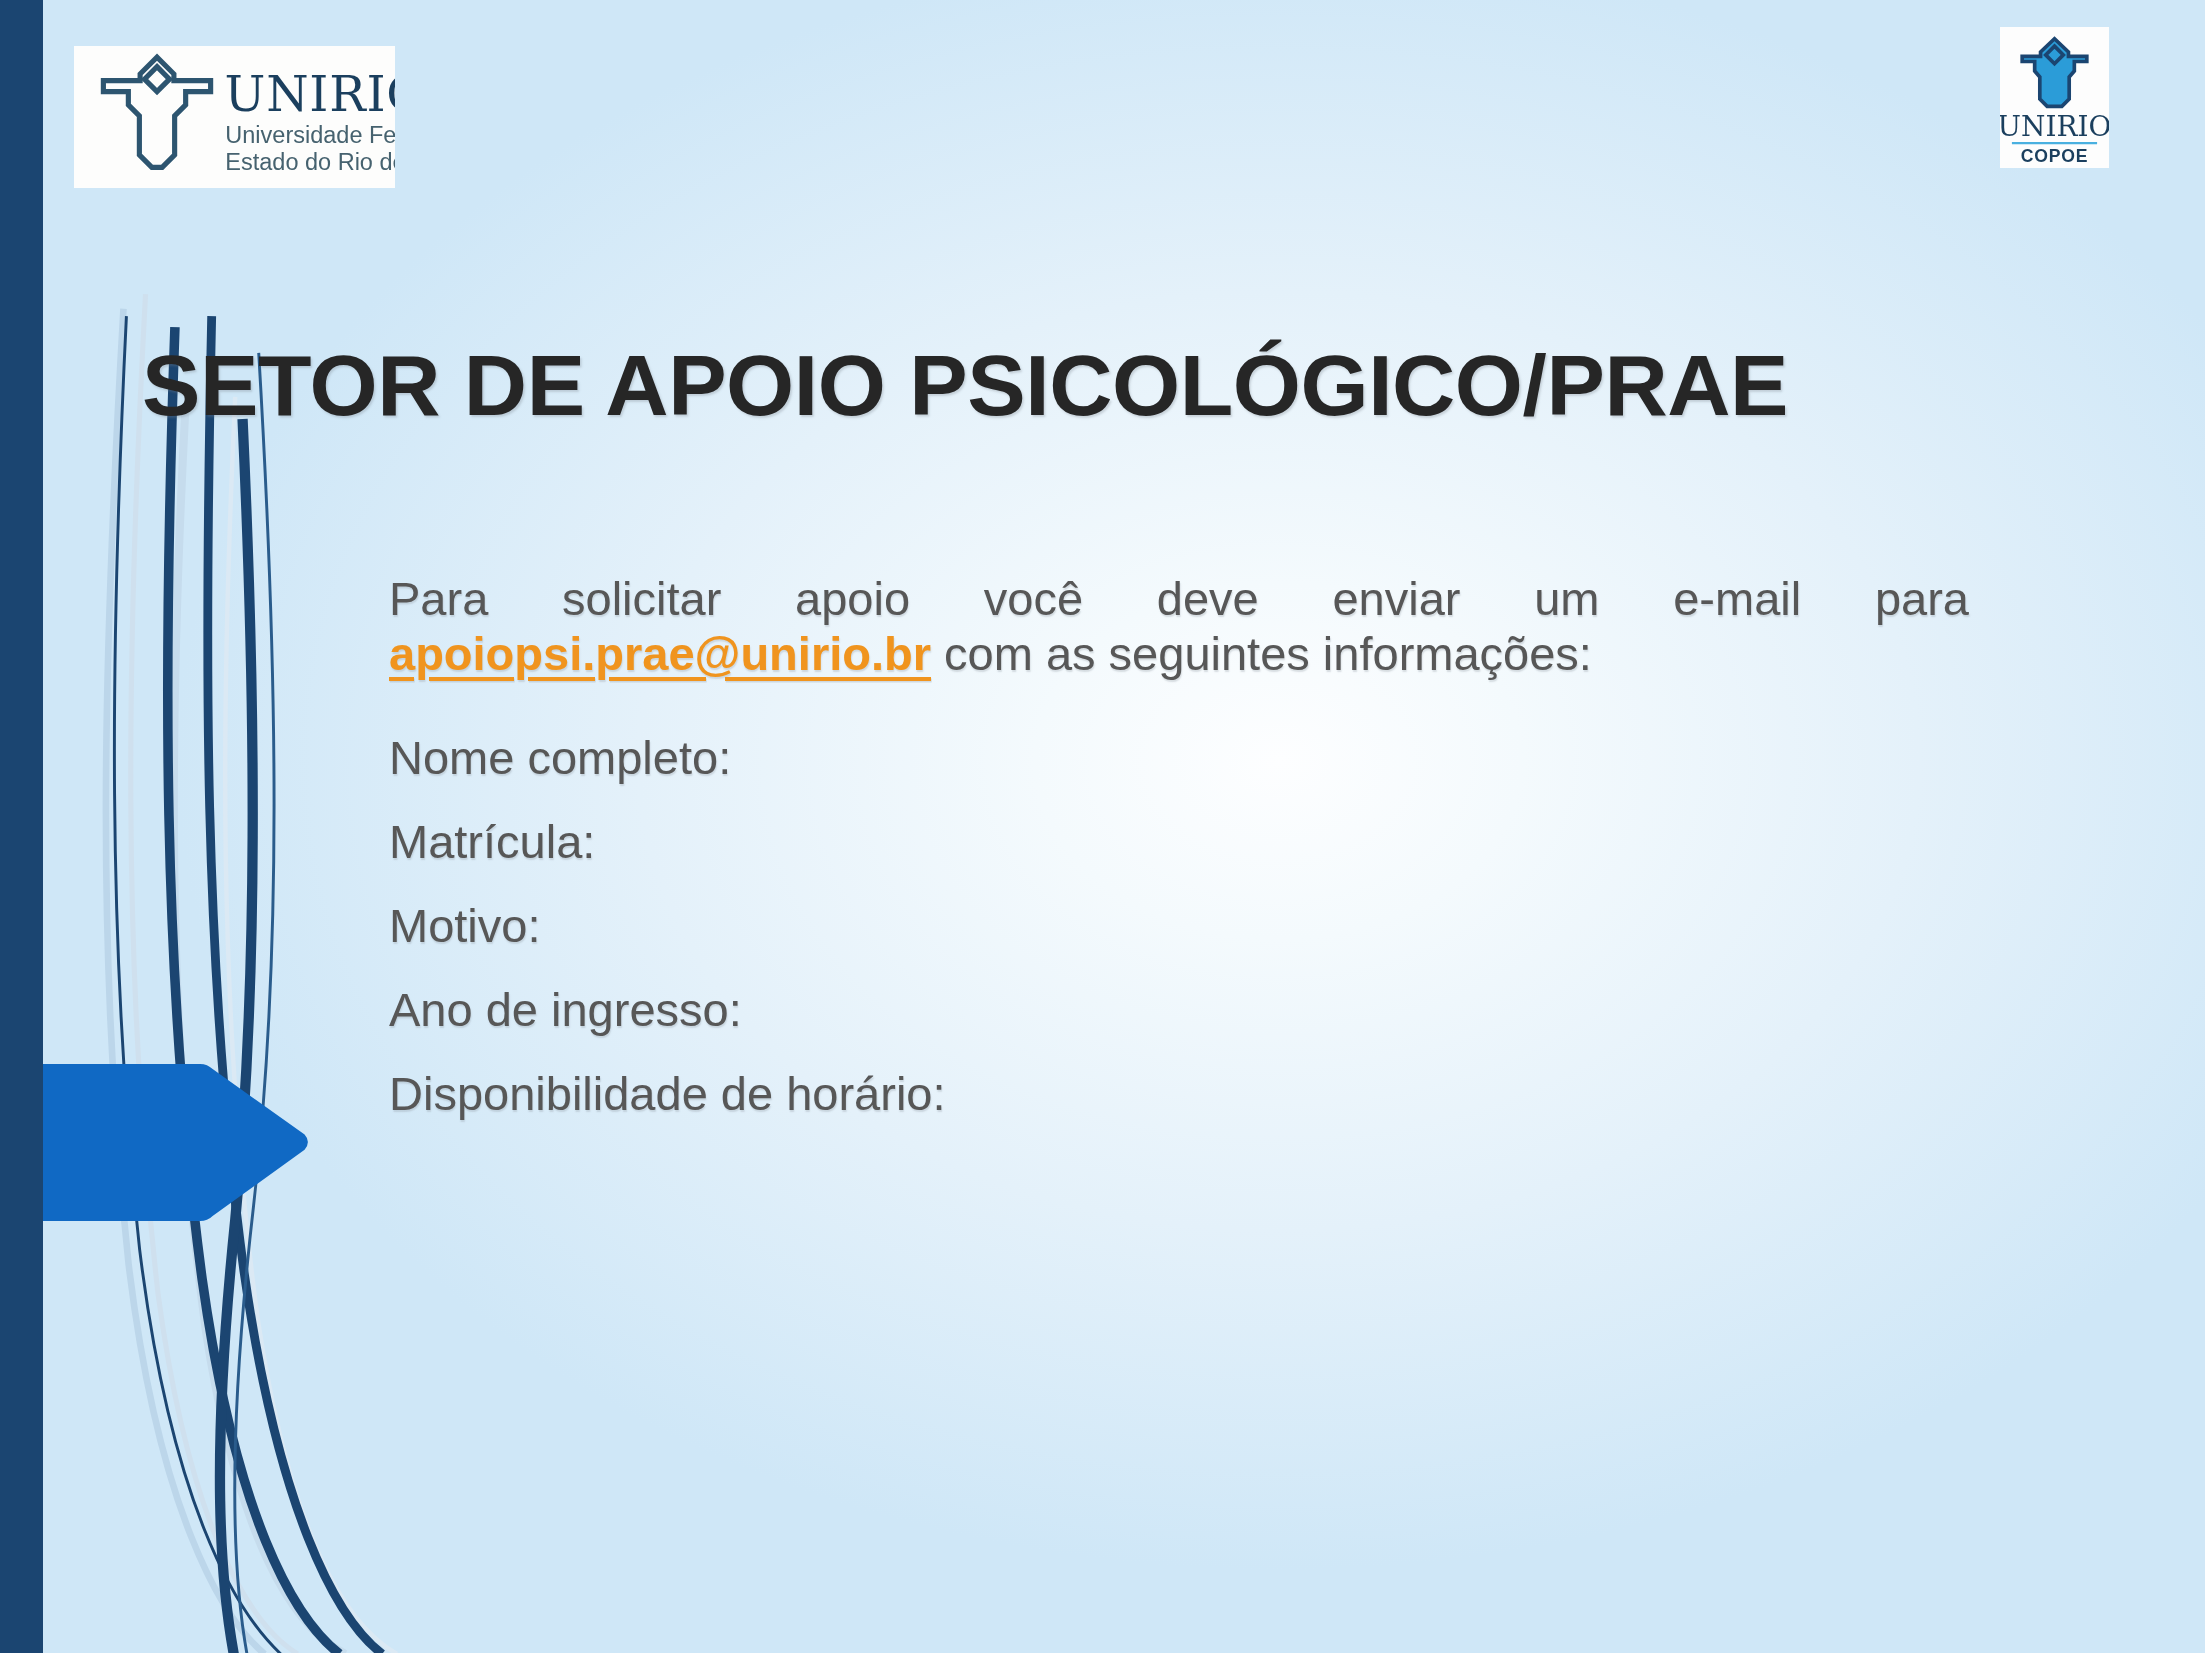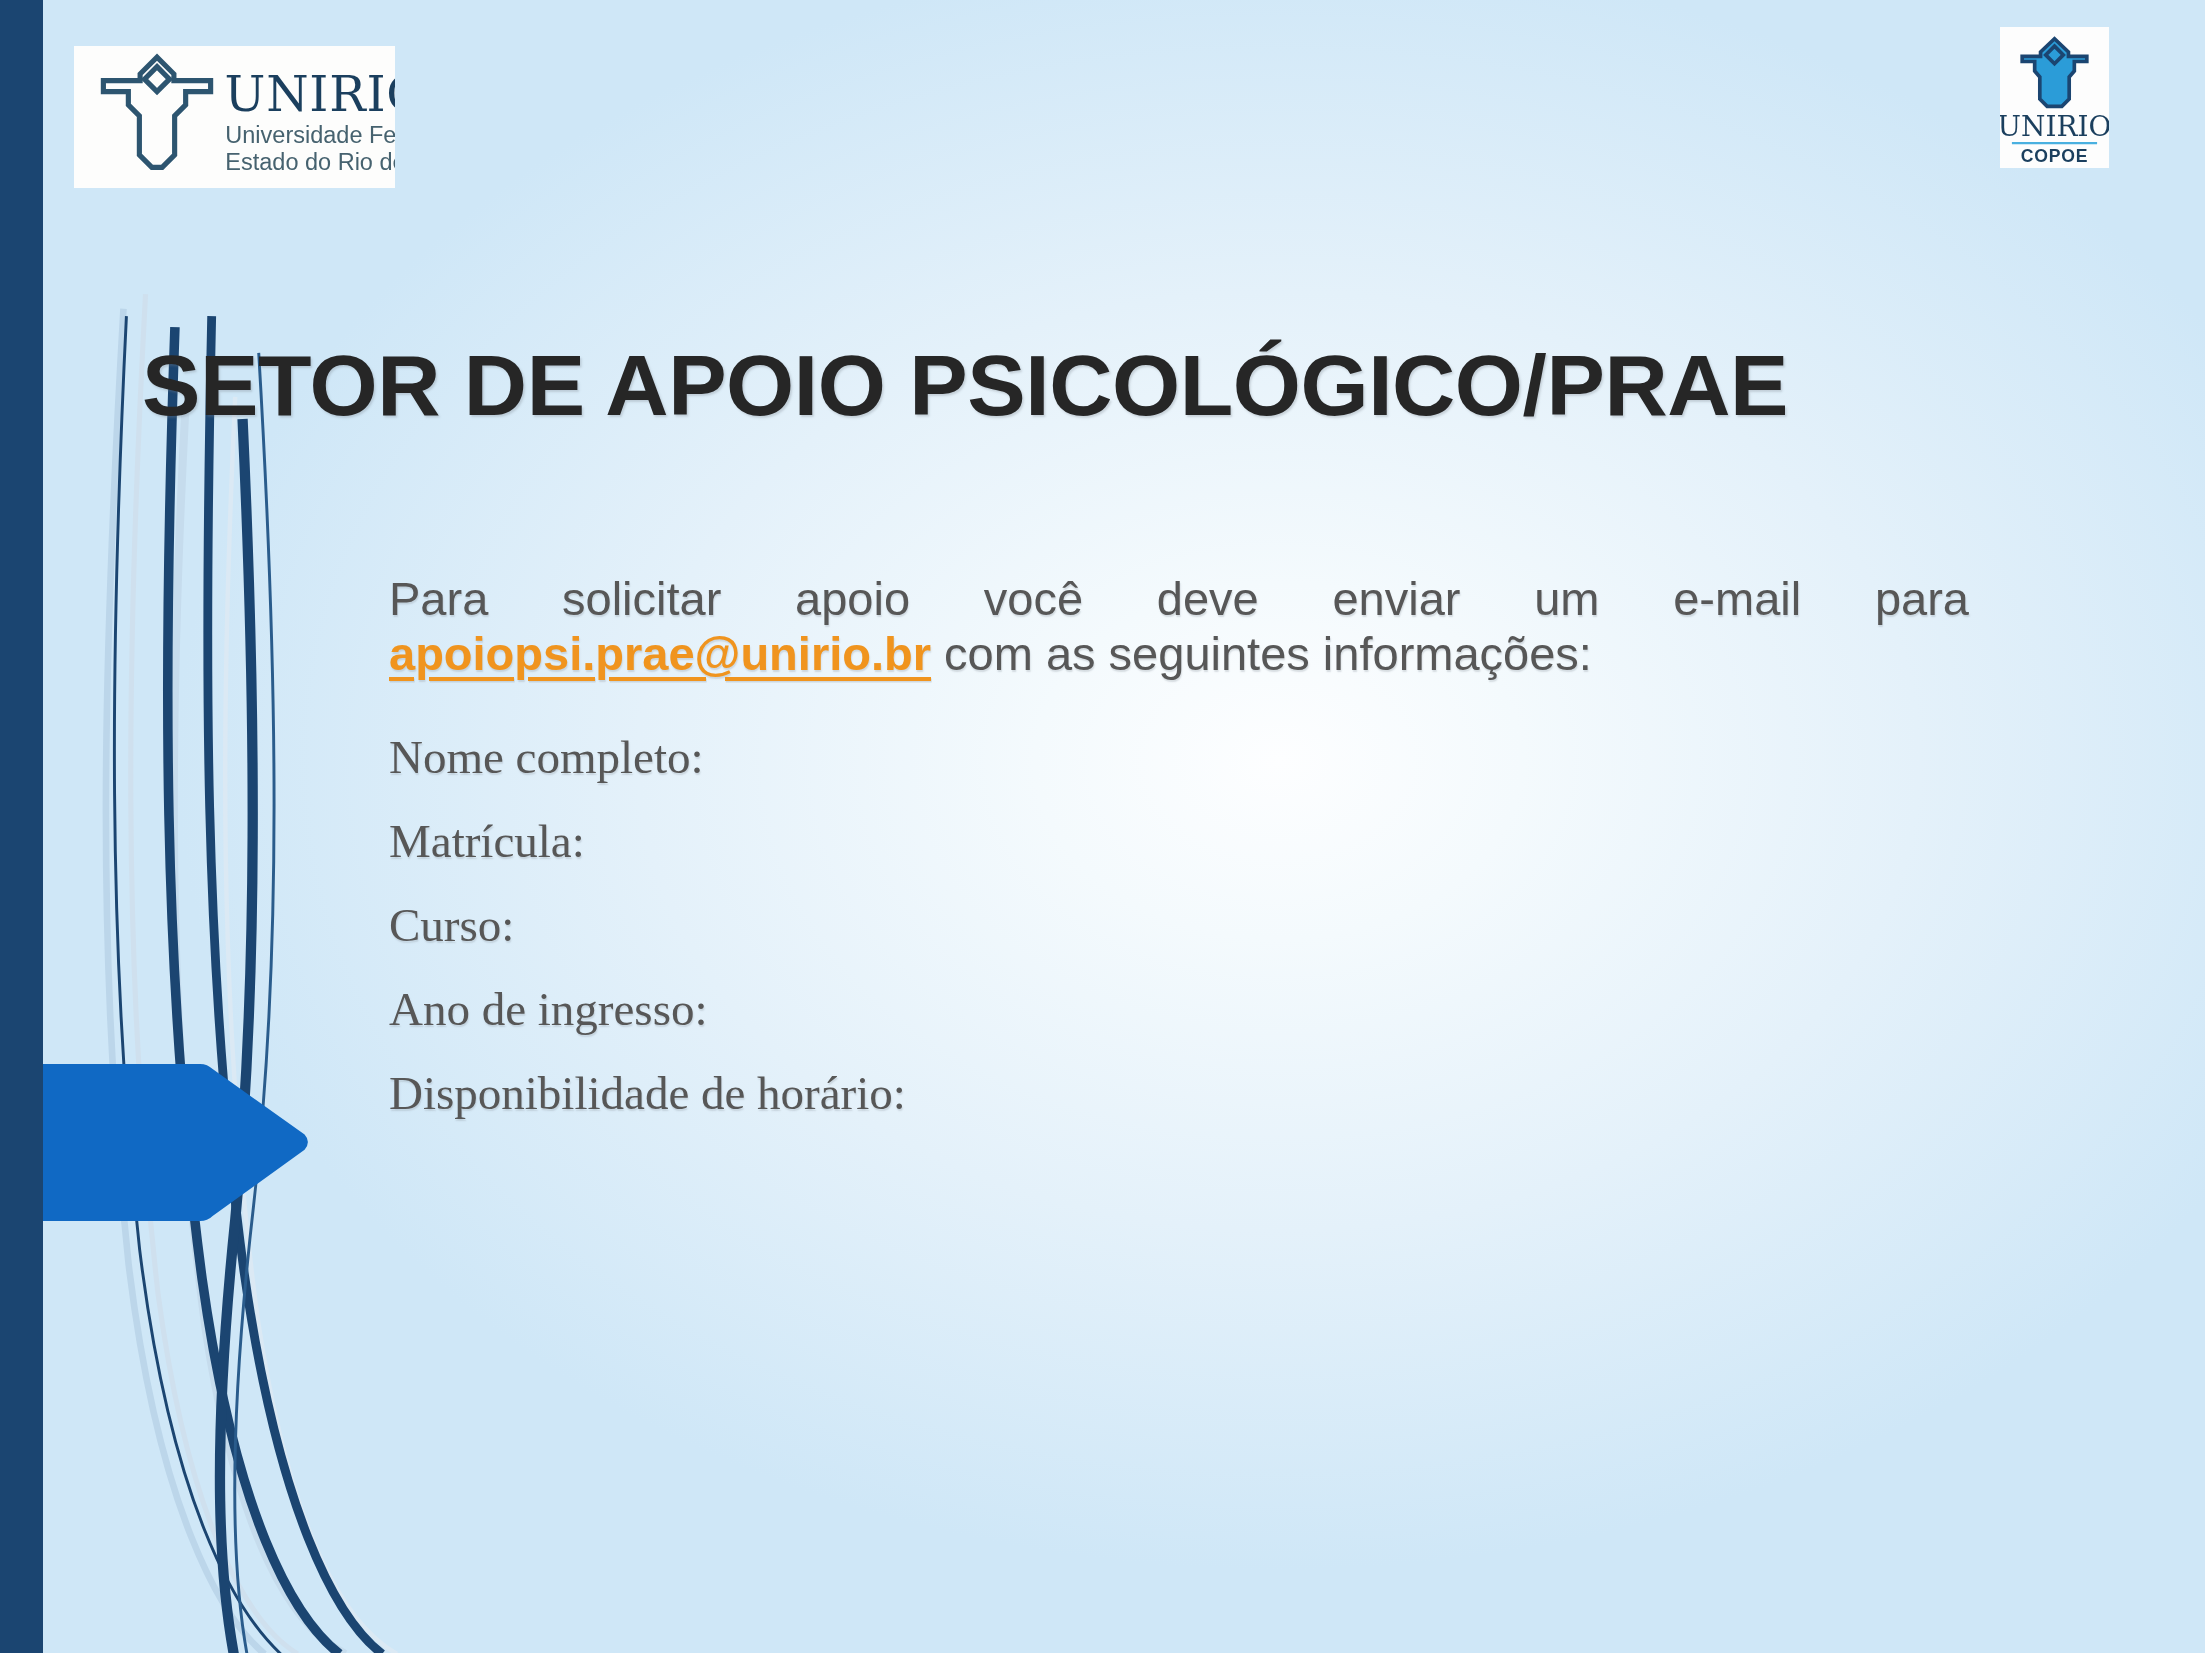--- a/index.html
+++ b/index.html
@@ -68,21 +68,21 @@
     font-weight:bold;
     text-decoration:underline;
     text-decoration-thickness:4.4px;
     text-underline-offset:7.4px;
   }
   .list{
     margin:0;padding:0;list-style:none;
     margin-top:53px;
   }
   .list li{
-    font-family:Liberation Serif, serif;
+    font-family:Liberation Sans, sans-serif;
     font-weight:300;
     font-size:47px;
     line-height:1.0;
     color:#575757;
     margin-bottom:37px;
     white-space:nowrap;
     text-shadow:0.7px 1.5px 1.5px rgba(140,150,160,0.30);
   }
 </style>
 </head>
@@ -142,20 +142,20 @@
   </div>
 
   <div class="title">SETOR DE APOIO PSICOLÓGICO/PRAE</div>
 
   <div class="body-wrap">
     <p class="para"><span>Para solicitar apoio você deve enviar um e-mail para </span><a class="mail" href="#">apoiopsi.prae@unirio.br</a><span class="last-line"> com as seguintes informações:</span></p>
 
     <ul class="list">
       <li>Nome completo:</li>
       <li>Matrícula:</li>
-      <li>Curso:</li>
+      <li>Motivo:</li>
       <li>Ano de ingresso:</li>
       <li>Disponibilidade de horário:</li>
     </ul>
   </div>
 
 </div>
 
 
 </body></html>

